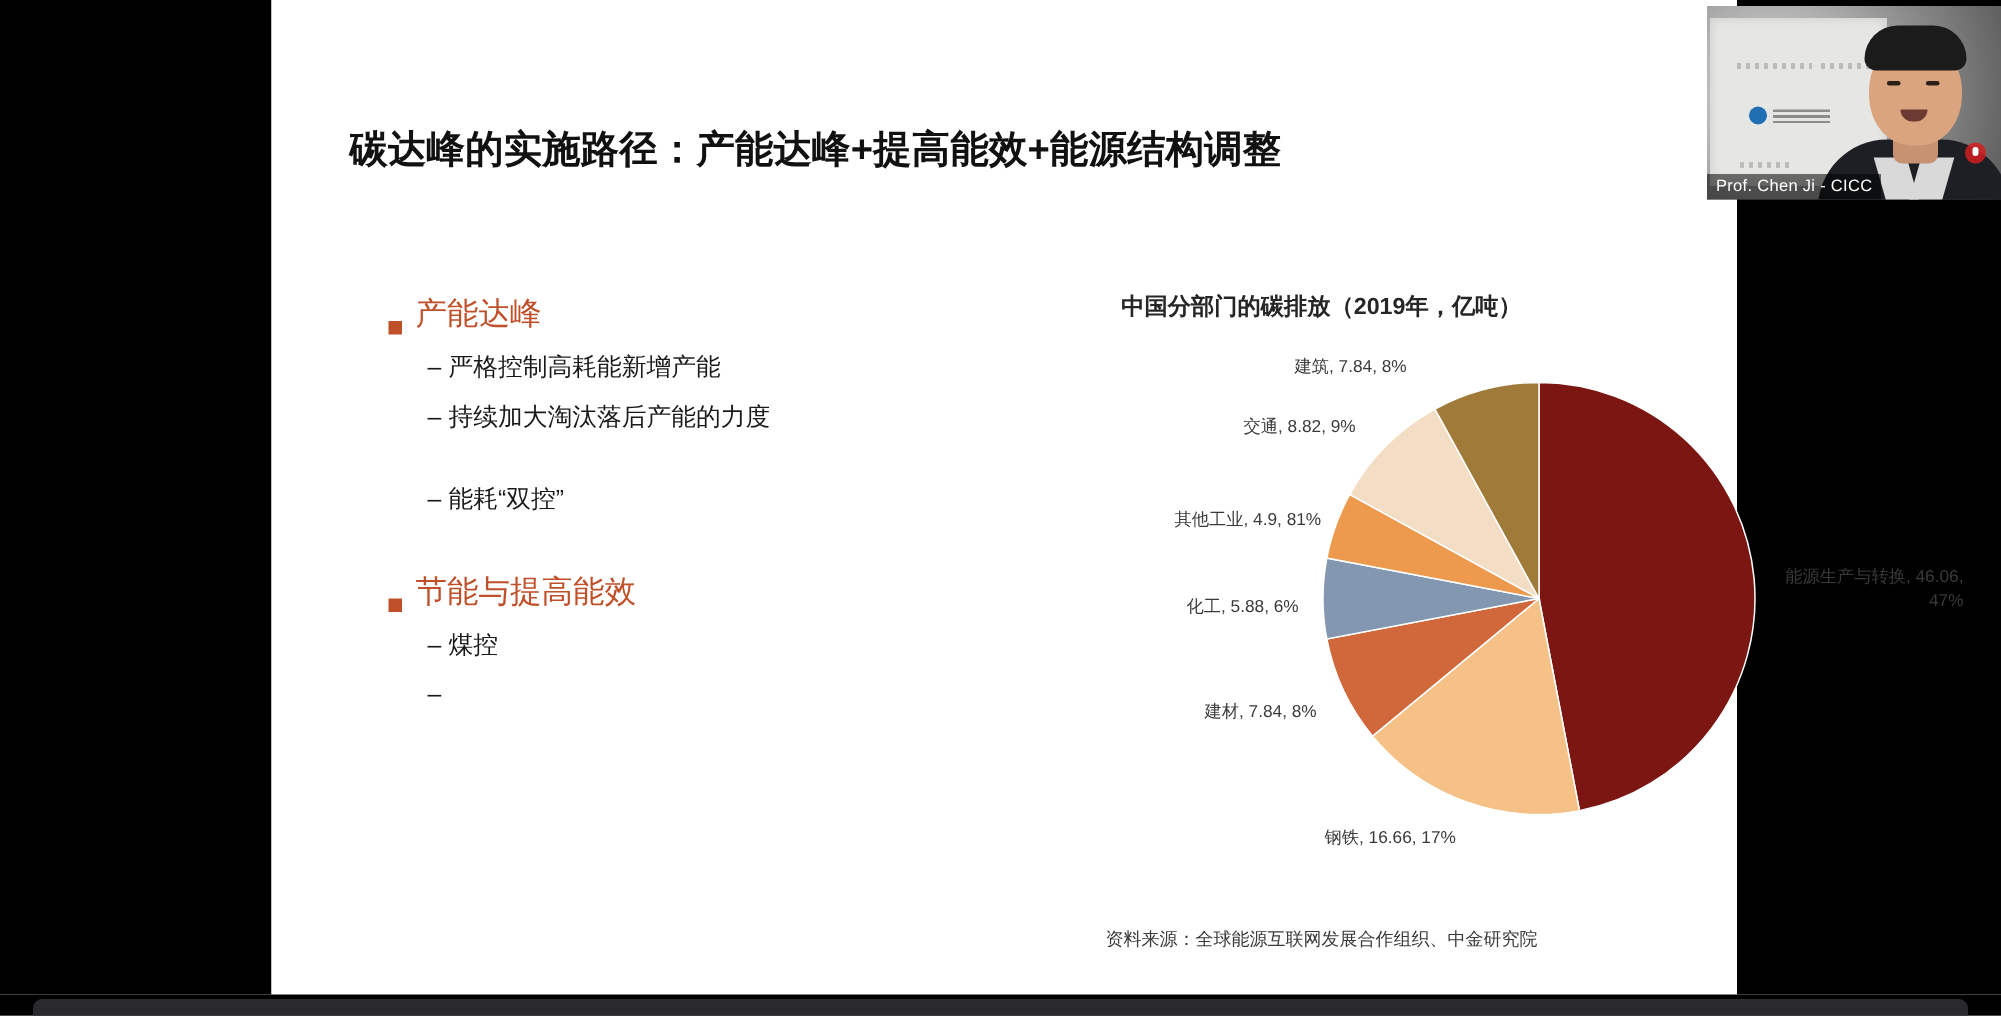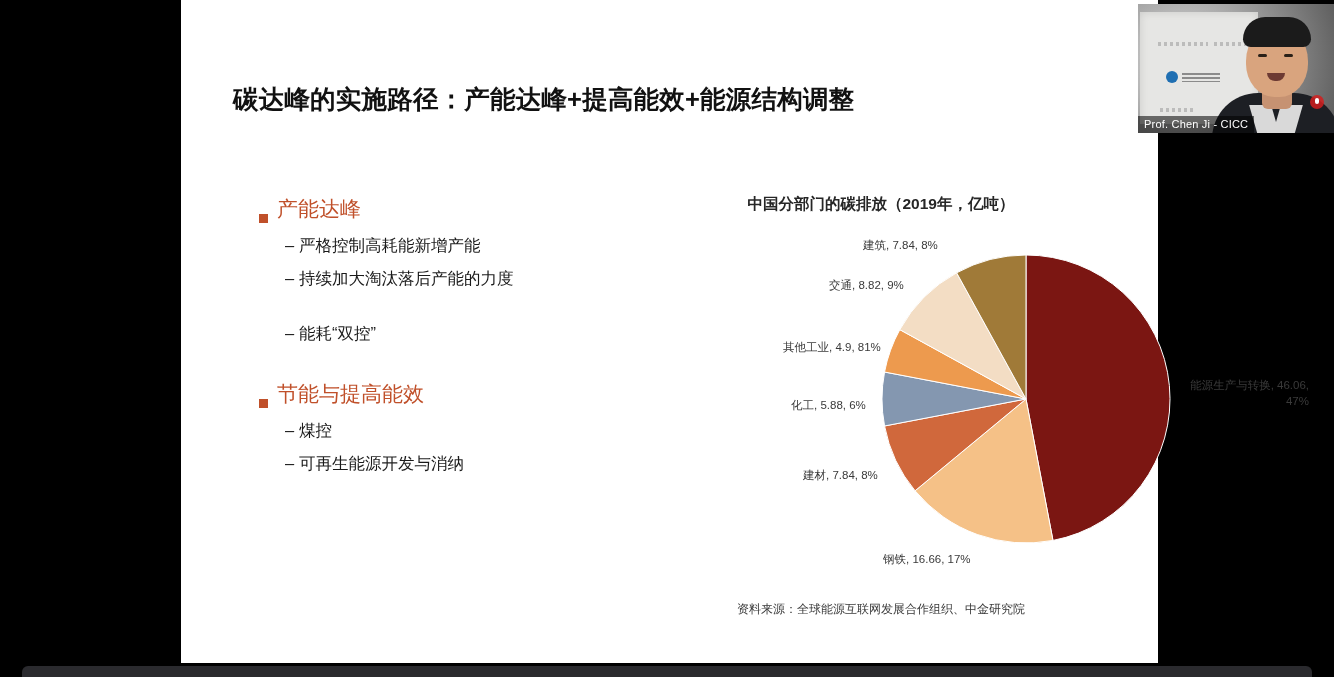--- a/index.html
+++ b/index.html
@@ -112,21 +112,21 @@
   .lbl {
     position: absolute;
     font-size: 11.5px;
     color: #3a3a3a;
     white-space: nowrap;
     line-height: 1.35;
   }
   #source-note {
     position: absolute;
     left: 0;
-    top: 419px;
+    top: 436px;
     width: 540px;
     text-align: center;
     font-size: 12px;
     color: #3a3a3a;
   }
   
   #video-tile {
     position: absolute;
     right: 0px;
     top: 4px;
@@ -348,21 +348,20 @@
         <div class="b1">
           <span class="sq"></span>
           <span>节能与提高能效</span>
         </div>
         <div class="b2">
           <span class="dash">–</span>
           <span>煤控</span>
         </div>
         <div class="b2">
           <span class="dash">–</span>
-          <span>可再生能源开发与消纳</span>
         </div>
       </div>
 
     </div>
 
     <div id="chart-area">
       <div id="chart-title">中国分部门的碳排放（2019年，亿吨）</div>
 
       <div id="pie-wrap">
         <svg id="pie" viewBox="0 0 290 290">

